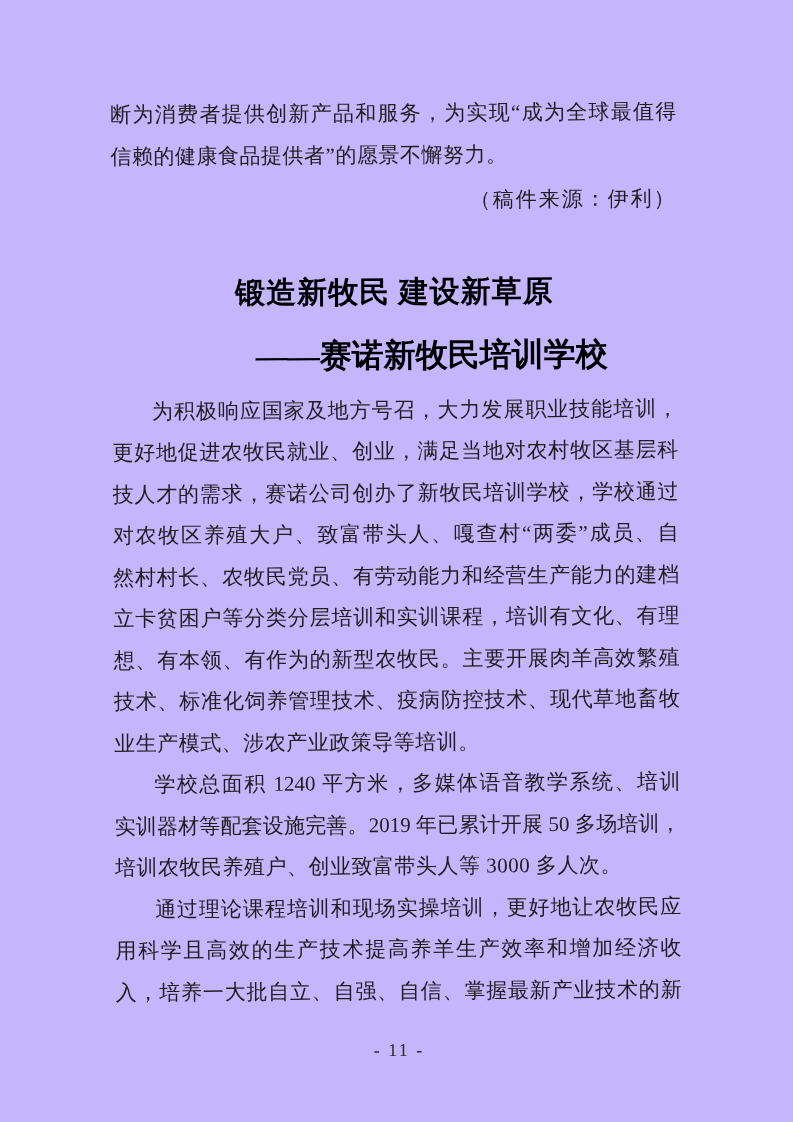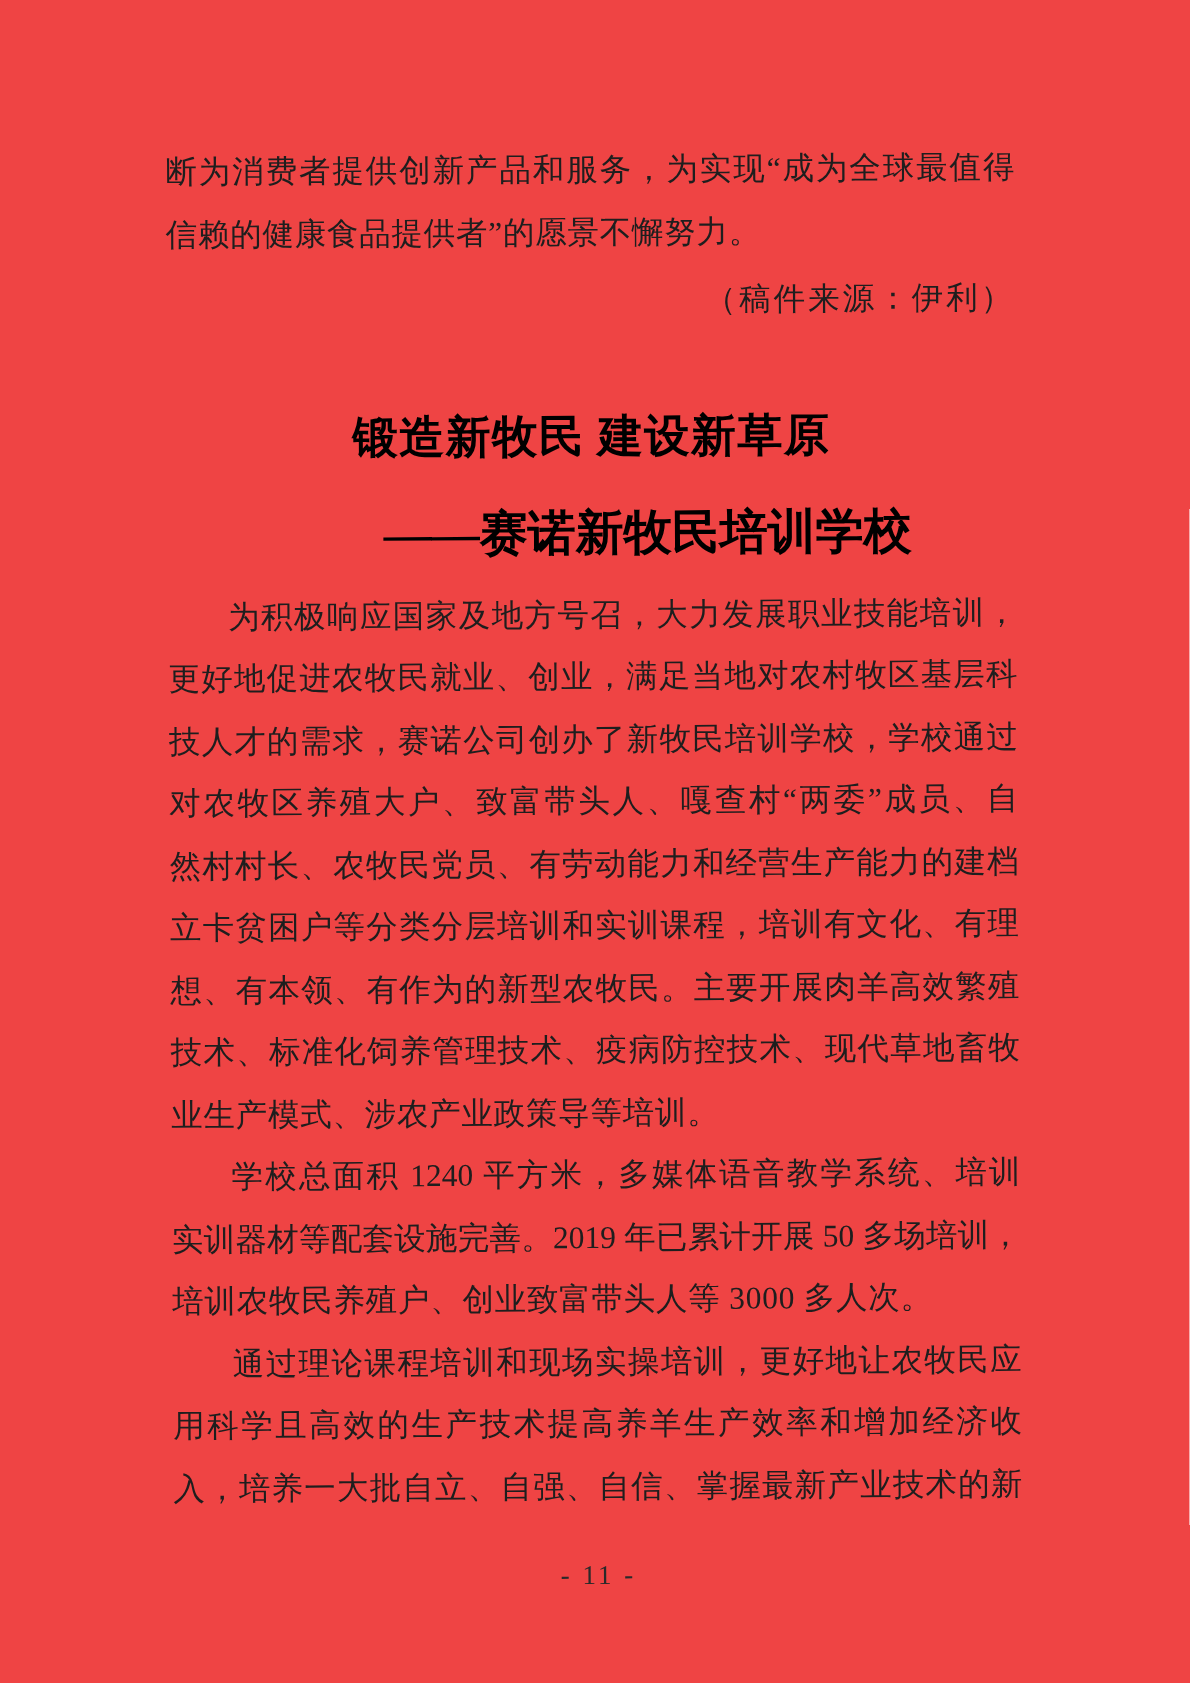--- a/index.html
+++ b/index.html
@@ -1,20 +1,20 @@
 <!DOCTYPE html>
 <html><head>
 <meta charset="utf-8">
 <style>
   html, body { margin: 0; padding: 0; background: #ffffff; }
   .page {
     position: relative;
     width: 793px;
     height: 1122px;
-    background: #ef4444;
+    background: #c4b5fd;
     overflow: hidden;
     margin: 0 auto;
   }
   .sheet {
     position: absolute;
     inset: 0;
     box-sizing: border-box;
     padding: 93px 114px 0 113px;
     transform: rotate(-0.35deg);
     transform-origin: 50% 50%;

